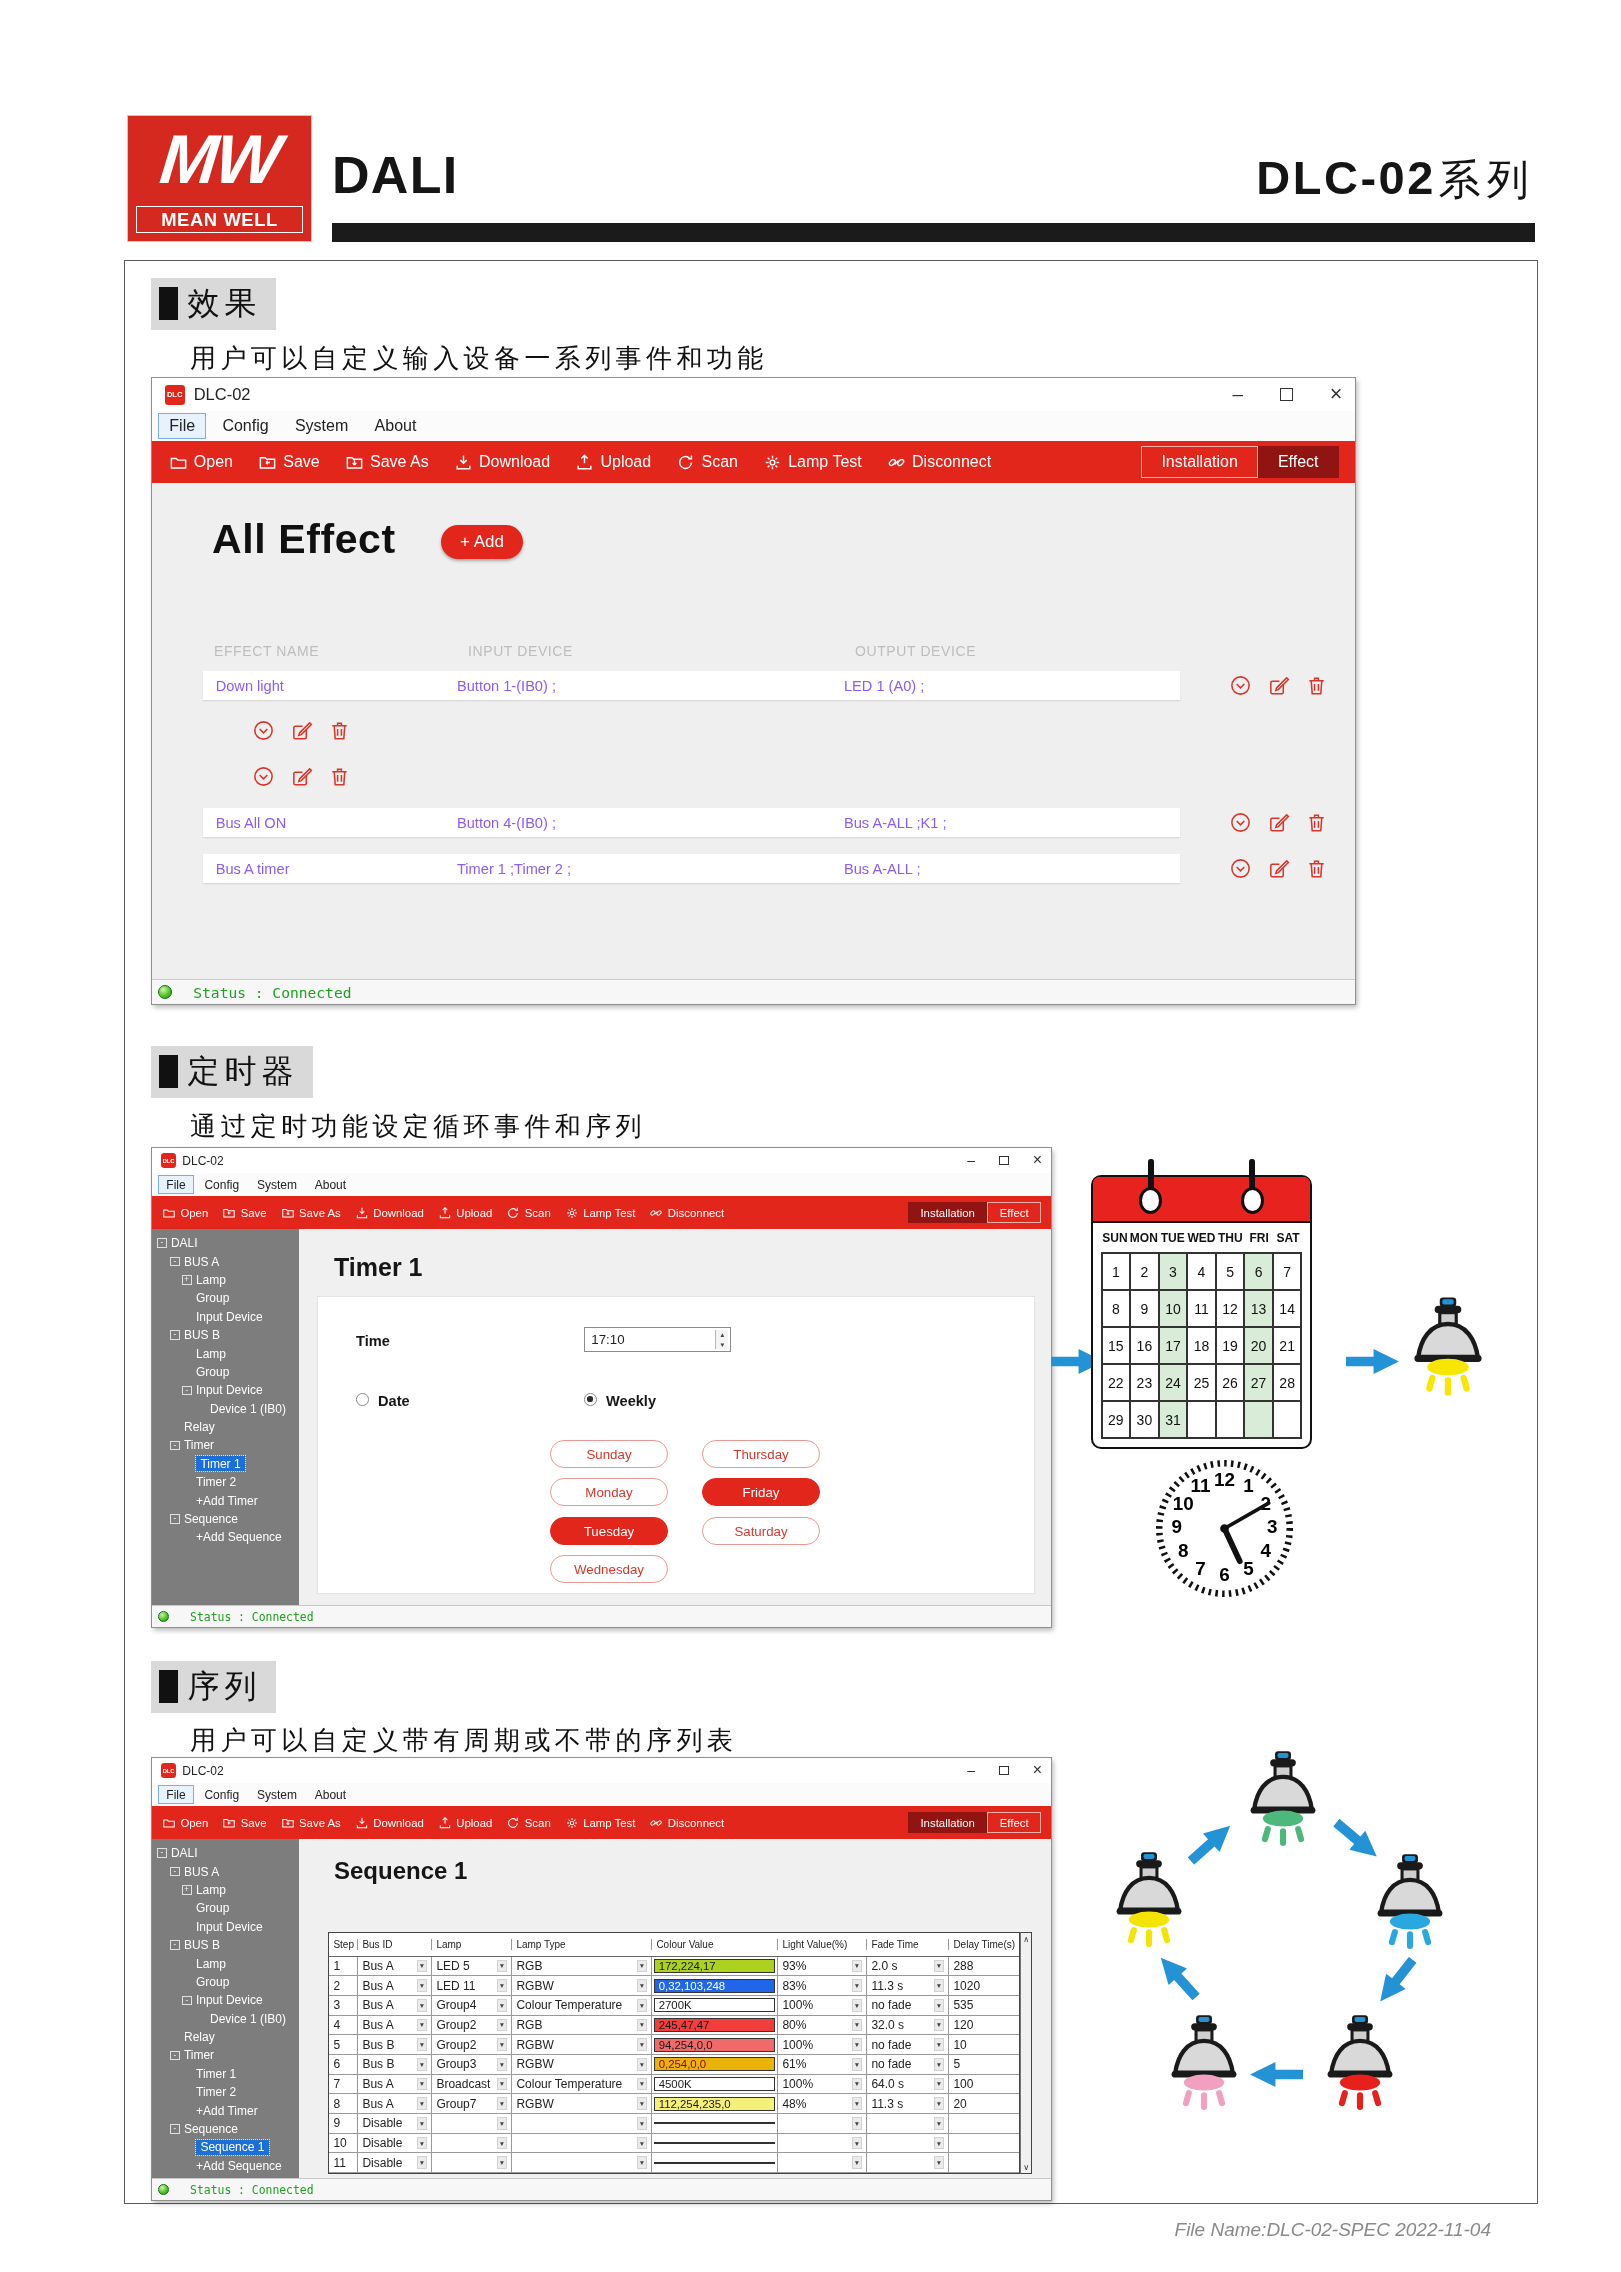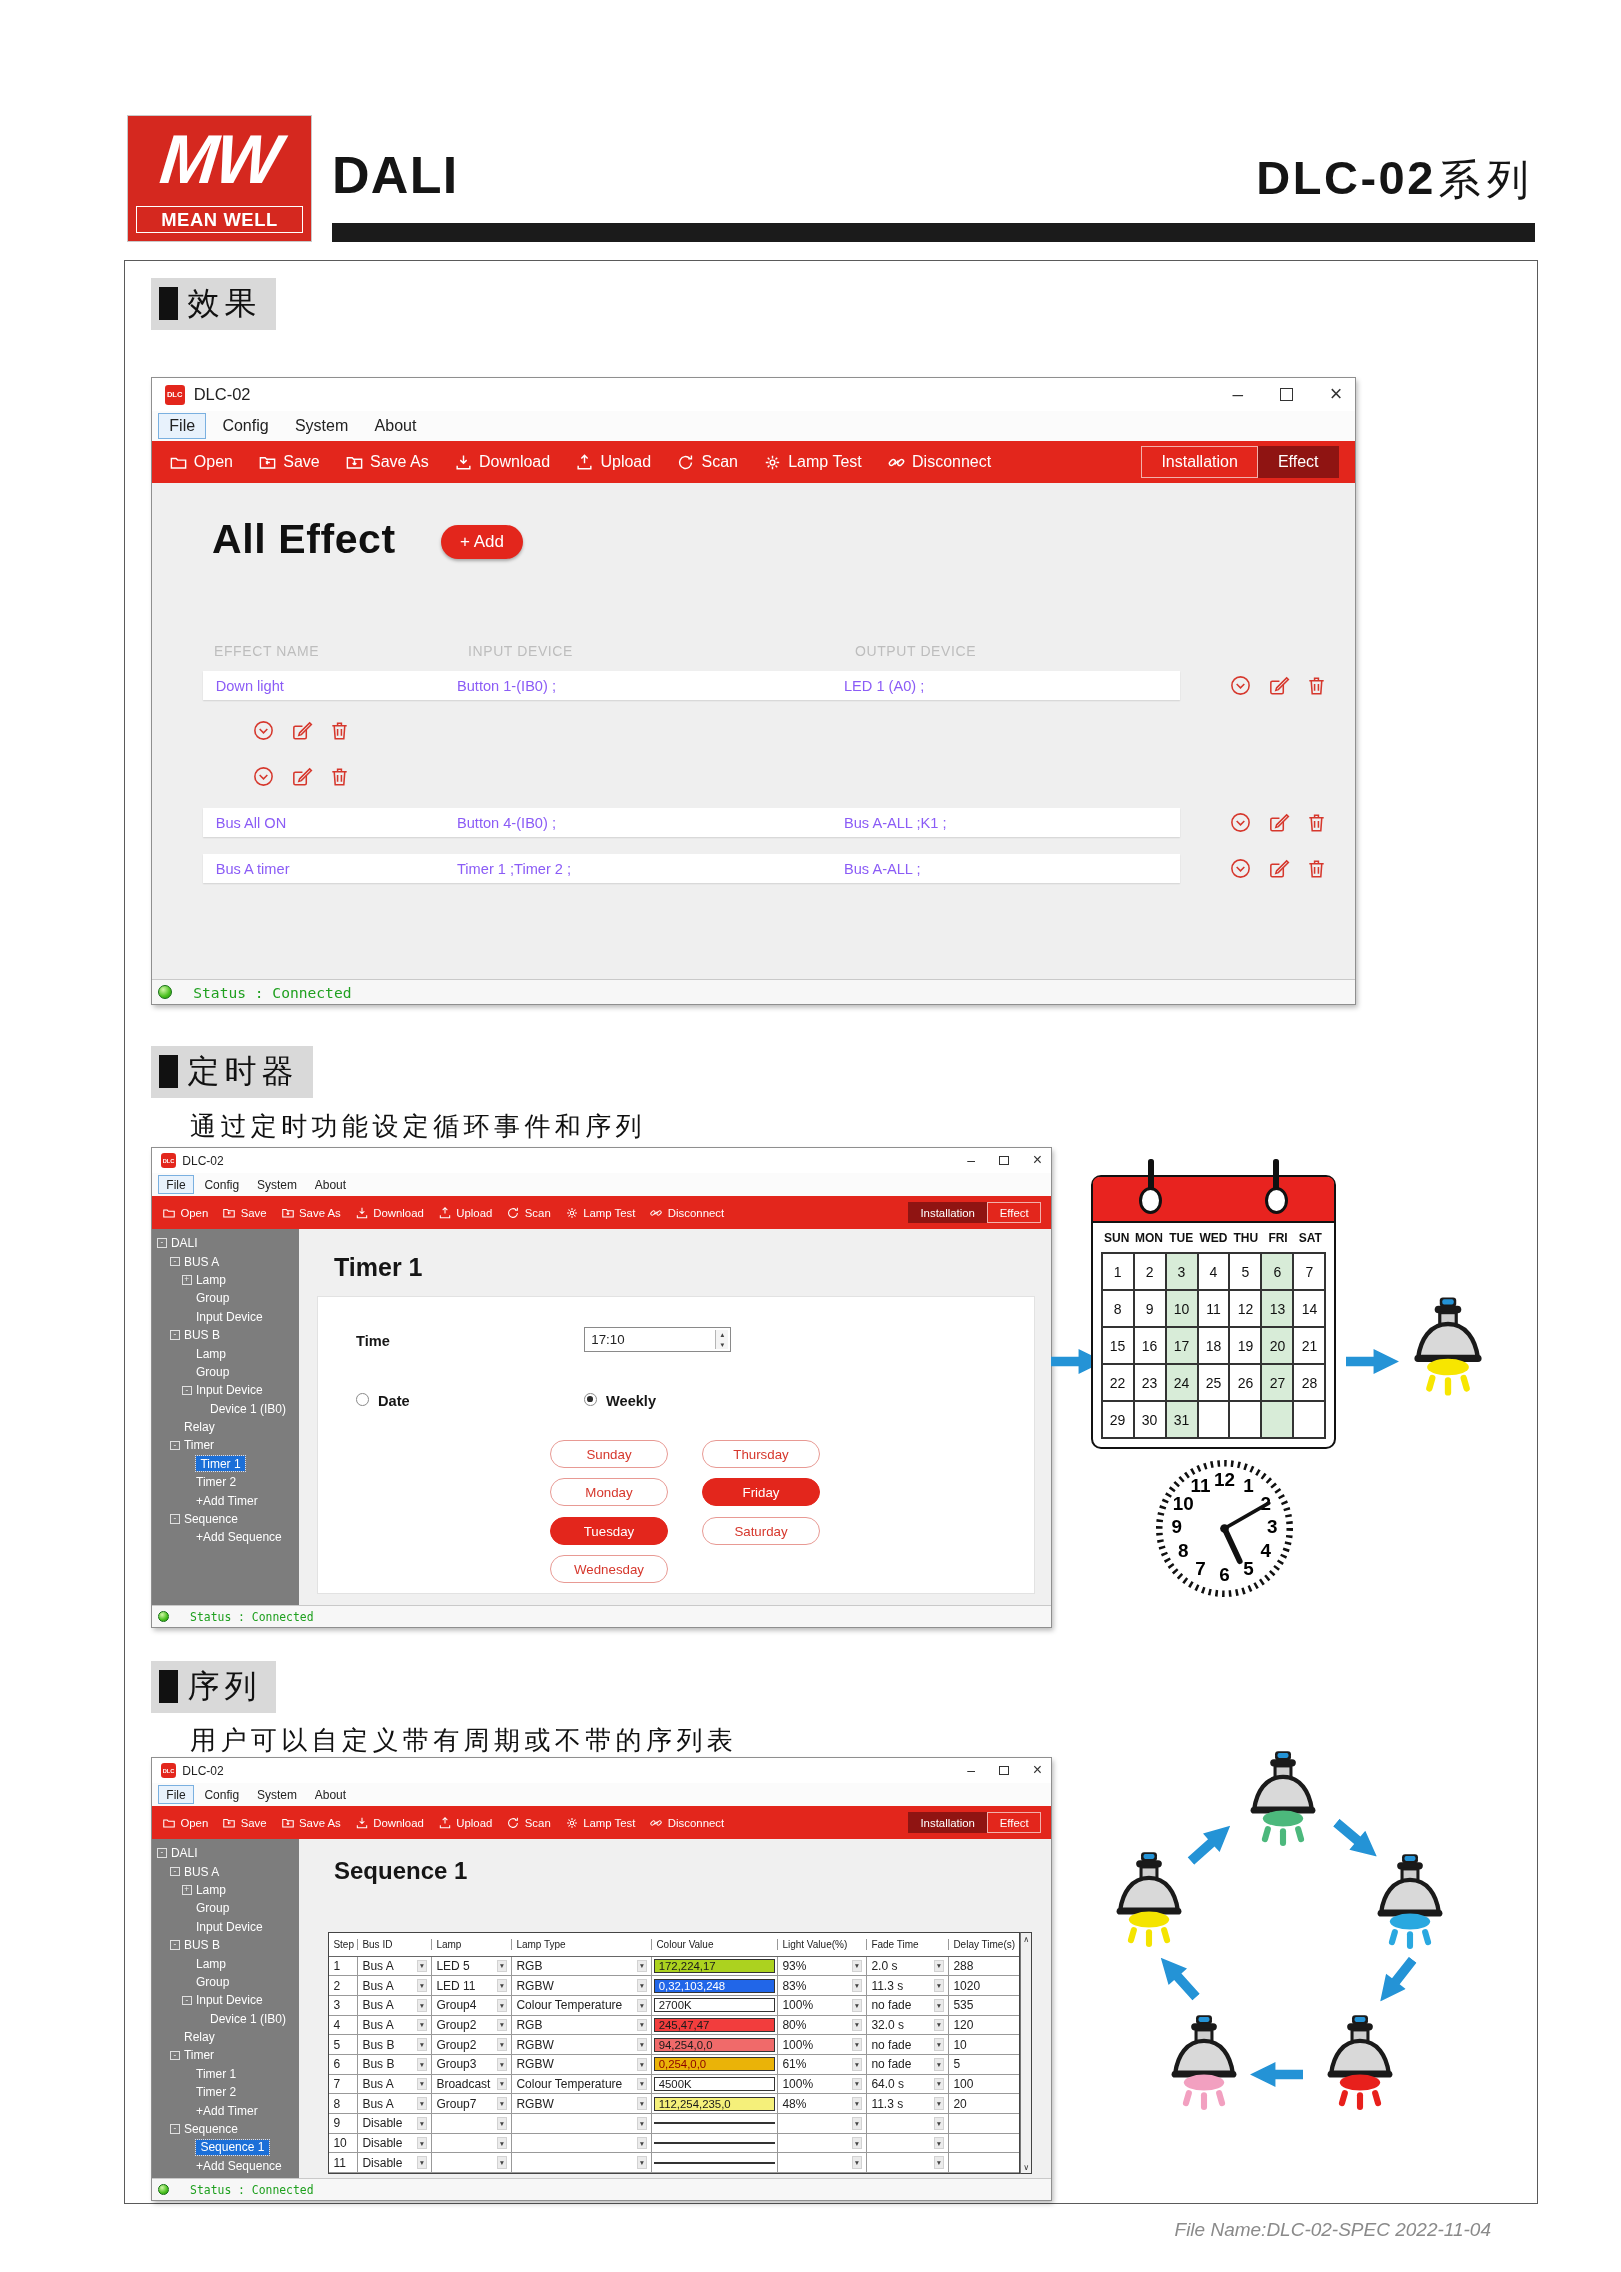--- a/index.html
+++ b/index.html
@@ -107,21 +107,21 @@
   .srow{height:19.7px;border-bottom:0.6px solid #999;font-size:12px;color:#222}
   .srow:last-child{border-bottom:none}
   .sc{border-right:0.6px solid #999;display:flex;align-items:center;padding:0 4.4px;overflow:hidden;white-space:nowrap}
   .w0{width:29px}.w1{width:74px}.w2{width:80px}.w3{width:140px}.w4{width:126px;padding:0}.w5{width:89px}.w6{width:82px}.w7{flex:1;border-right:none}
   .cv{margin-left:auto;width:9.5px;height:12.7px;flex:0 0 auto;display:flex;align-items:center;justify-content:center;font-size:7.6px;color:#444;background:#ebebeb;border:0.6px solid #d2d2d2}
   .sw{flex:1;margin:1.3px 1.9px;border:1.3px solid #333;display:flex;align-items:center;padding:0 3.8px;font-size:11.4px;overflow:hidden;white-space:nowrap}
   .sscroll{position:absolute;top:-1.3px;bottom:-1.3px;right:-13.3px;width:12px;background:#f0f0f0;border:1.3px solid #444;border-left:0.6px solid #777;display:flex;flex-direction:column;justify-content:space-between;align-items:center;padding:1.3px 0;font-size:8.2px;color:#333}
 
   
   .barrow{position:absolute;width:53px;height:27px;background:#2493d6;clip-path:polygon(0 32%,52% 32%,52% 4%,100% 50%,52% 96%,52% 68%,0 68%)}
-  .cal{position:absolute;left:1091px;top:1175px;width:245px;height:274px;background:#fff;border:2.5px solid #111;border-radius:10px}
+  .cal{position:absolute;left:1091px;top:1175px;width:221px;height:274px;background:#fff;border:2.5px solid #111;border-radius:10px}
   .calhead{height:46px;background:#e8231f;border-radius:6.3px 6.3px 0 0;border-bottom:2.5px solid #111}
   .pin{position:absolute;top:-18px;width:5.7px;height:37px;background:#111;border-radius:2.5px}
   .rng{position:absolute;top:10px;width:23px;height:27px;border:3.2px solid #111;background:#fff;border-radius:50%}
   .caldays{display:flex;height:29px;align-items:center;padding:0 7.6px;font-weight:bold;font-size:12px;color:#111}
   .cd{flex:1;text-align:center}
   .calgrid{margin:0 7.6px;border:1.3px solid #333;display:grid;grid-template-columns:repeat(7,1fr)}
   .cc{height:37px;border:0.6px solid #333;display:flex;align-items:center;justify-content:center;font-size:14px;color:#111}
   .cc.hl{background:#d8ecd8}
   .lamp{position:absolute}
   .clockbox{position:absolute;left:1152px;top:1456px;width:145px;height:145px}
@@ -200,20 +200,21 @@
     <span class="en">DLC-02</span>
     <span class="zh">系列</span>
   </div>
   <div class="hbar"></div>
   <div class="frame"></div>
 
   <div class="secttl" style="left:151px;top:278px">
     <span class="sq"></span>
     <span>效果</span>
   </div>
+  <div class="subttl" style="left:190px;top:341px">用户可以自定义输入设备一系列事件和功能</div>
 
   <div class="win" id="win-effect">
     <div class="tbarr">
       <div class="appico">DLC</div>
       <div class="wttl">DLC-02</div>
       <div class="wctl">
         <span class="wmin">–</span>
         <span class="wmax"></span>
         <span class="wcls">×</span>
       </div>

